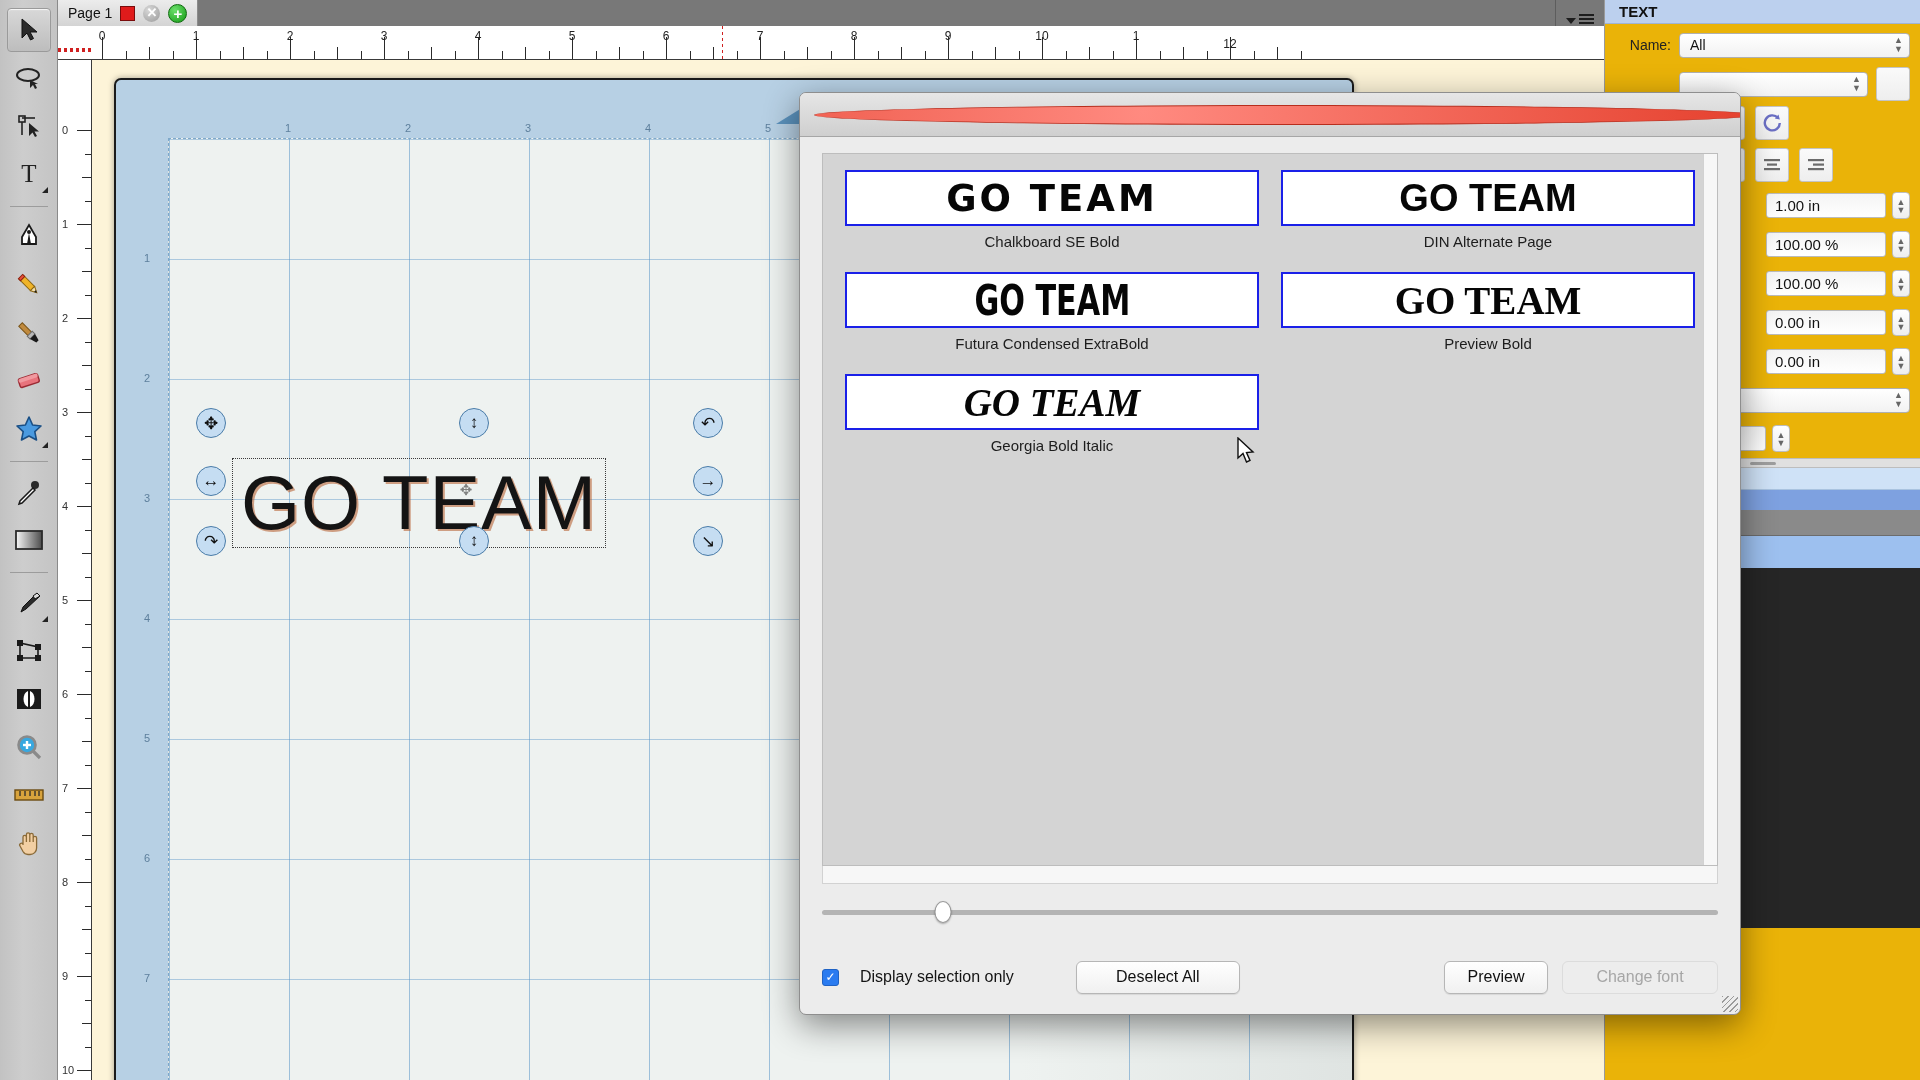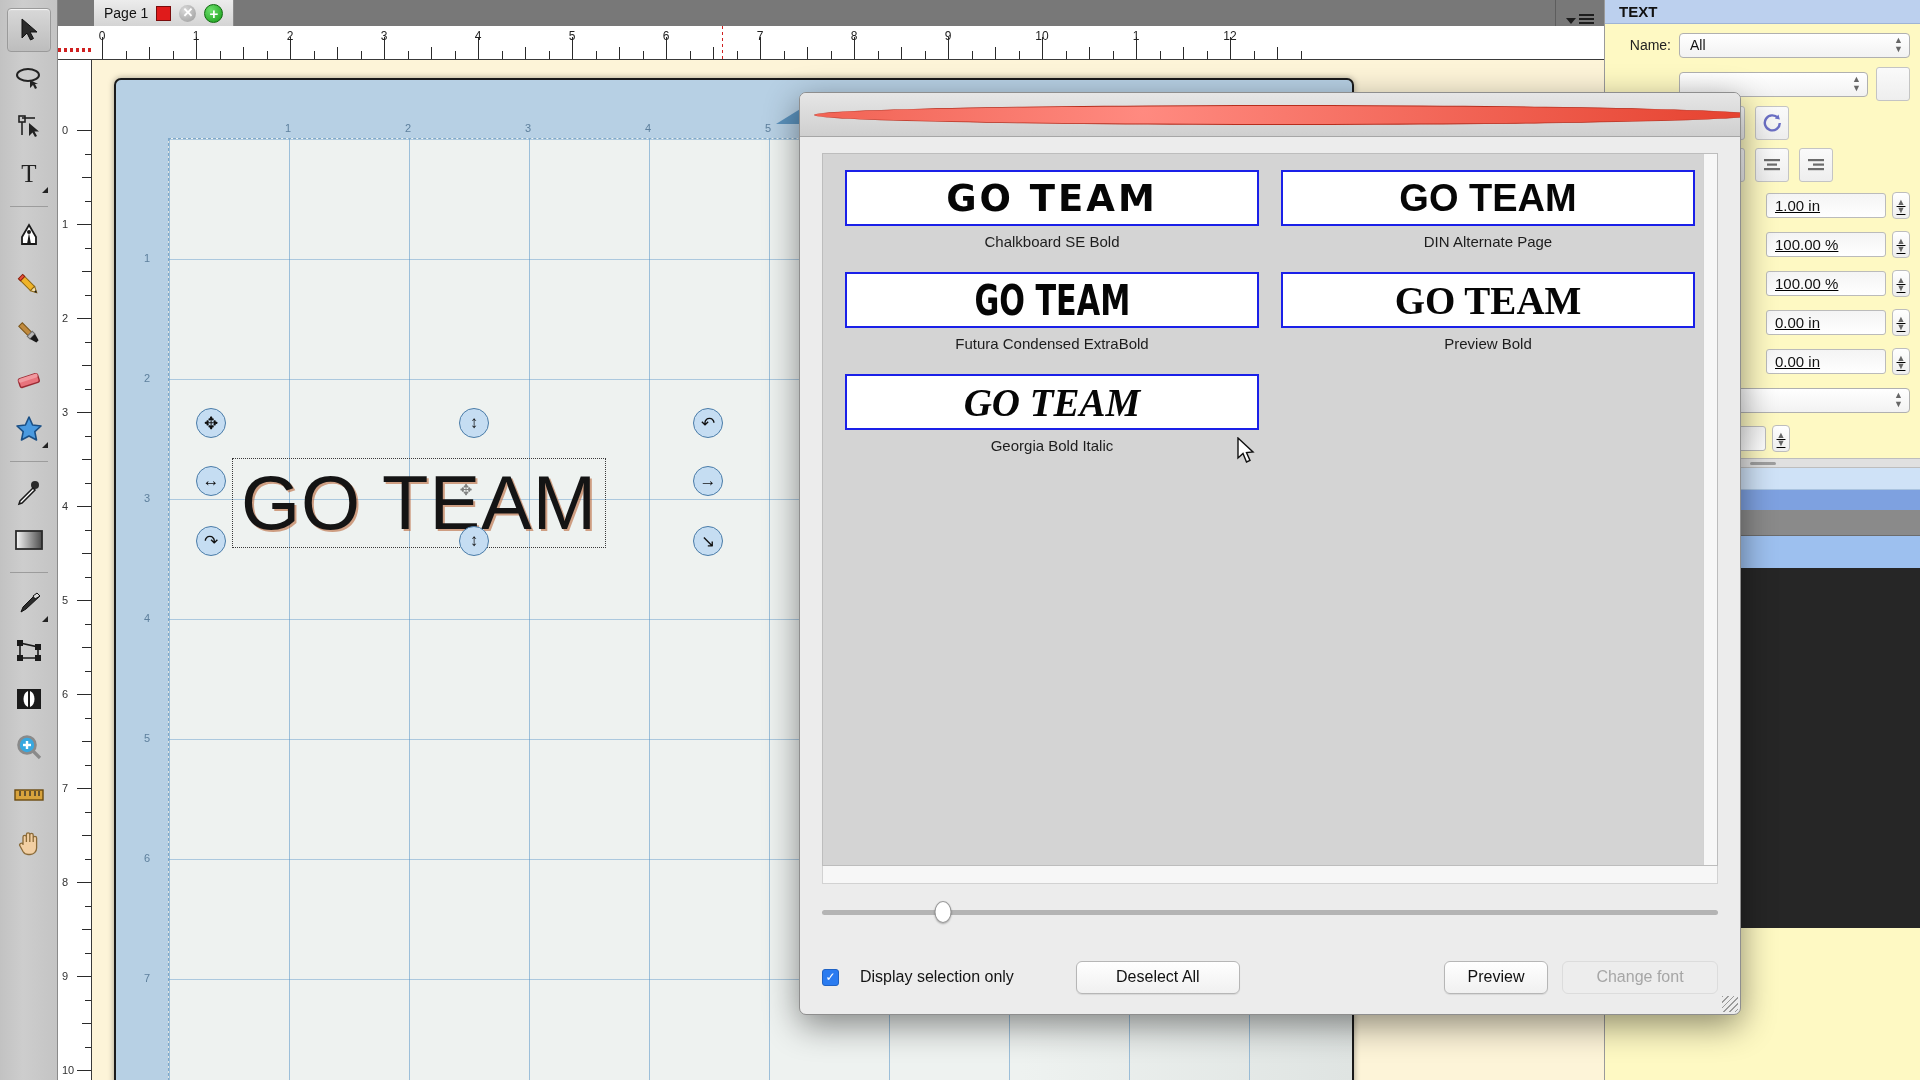--- a/index.html
+++ b/index.html
@@ -33,21 +33,21 @@
     position: absolute; right: 3px; bottom: 3px;
     width: 0; height: 0;
     border-left: 6px solid transparent; border-bottom: 6px solid #222;
   }
   .tool-sep { width: 38px; height: 1px; background: #9c9c9c; margin: 6px 0 8px; }
 
   
   #tabbar {
     position: absolute; left: 58px; top: 0; right: 316px; height: 43px;
     background: #787878; border-bottom: 1px solid #5d5d5d;
-    display: flex; align-items: stretch; padding-left: 36px;
+    display: flex; align-items: stretch;
   }
   .page-tab {
     display: flex; align-items: center; gap: 8px;
     padding: 0 10px; height: 26px;
     background: linear-gradient(to bottom,#ececec,#d4d4d4);
     border-right: 1px solid #8b8b8b;
     font-size: 14px; color: #111;
   }
   .sw-red { width: 15px; height: 15px; background: #e01b1b; border: 1px solid #7a0c0c; }
   .ic-close {
@@ -129,21 +129,21 @@
     font-size: 17px; color: #101010; cursor: pointer;
   }
   #center-dot {
     position: absolute; width: 16px; height: 16px; opacity: .65;
     display:flex;align-items:center;justify-content:center;font-size:15px;color:#444;
   }
 
   
   #sidebar {
     position: absolute; right: 0; top: 0; width: 316px; height: 1080px;
-    background: #fef9c3; border-left: 1px solid #9a9a9a;
+    background: #eab308; border-left: 1px solid #9a9a9a;
   }
   #sb-header {
     height: 24px; background: #bcd0ee;
     border-bottom: 1px solid #9fb4d4;
     display: flex; align-items: center; padding-left: 14px;
     font-size: 15px; font-weight: bold; color: #111;
   }
   .sb-row { display: flex; align-items: center; height: 42px; padding: 0 10px; gap: 8px; }
   .sb-label { font-size: 14px; color: #222; width: 56px; text-align: right; }
   .sb-select {
@@ -154,21 +154,21 @@
   }
   .sb-select .chev {
     position: absolute; right: 6px; top: 50%; transform: translateY(-50%);
     display: flex; flex-direction: column; gap: 2px; color: #666; font-size: 9px; line-height: 7px;
   }
   .icon-btn {
     width: 34px; height: 34px; border: 1px solid #c4c4c4; border-radius: 3px;
     background: linear-gradient(to bottom,#fafafa,#eee);
     display: flex; align-items: center; justify-content: center; cursor: pointer;
   }
-  .num-row { display: flex; align-items: center; justify-content: flex-end; gap: 6px; height: 39px; padding-right: 10px; text-decoration: underline; }
+  .num-row { display: flex; align-items: center; justify-content: flex-end; gap: 6px; height: 39px; padding-right: 10px; }
   .num-field {
     width: 120px; height: 25px; border: 1px solid #bbb; border-radius: 3px;
     background: linear-gradient(to bottom,#f4f4f4,#fff);
     font-size: 15px; color: #111; display: flex; align-items: center; padding-left: 8px;
     overflow: hidden; white-space: nowrap;
   }
   .stepper {
     width: 18px; height: 27px; border: 1px solid #bdbdbd; border-radius: 4px;
     background: linear-gradient(to bottom,#fff,#eee);
     display: flex; flex-direction: column; align-items: center; justify-content: center;
@@ -511,21 +511,21 @@
       <div class="hr-lbl" style="left: 984px;">10</div>
       <div class="hr-tick" style="left: 1007.5px; height: 8px;"></div>
       <div class="hr-tick" style="left: 1031px; height: 12px;"></div>
       <div class="hr-tick" style="left: 1054.5px; height: 8px;"></div>
       <div class="hr-tick" style="left: 1078px; height: 22px;"></div>
       <div class="hr-lbl" style="left: 1078px;">1</div>
       <div class="hr-tick" style="left: 1101.5px; height: 8px;"></div>
       <div class="hr-tick" style="left: 1125px; height: 12px;"></div>
       <div class="hr-tick" style="left: 1148.5px; height: 8px;"></div>
       <div class="hr-tick" style="left: 1172px; height: 22px;"></div>
-      <div class="hr-lbl" style="left: 1172px;">12</div>
+      <div class="hr-lbl" style="left: 1172px; margin-top: 8px;">12</div>
       <div class="hr-tick" style="left: 1195.5px; height: 8px;"></div>
       <div class="hr-tick" style="left: 1219px; height: 12px;"></div>
       <div class="hr-tick" style="left: 1242.5px; height: 8px;"></div>
       <div class="guide-red" style="left: 664.4px;"></div>
     </div>
   <div class="corner-guide"></div>
 
   <div id="vruler">
       <div class="vr-tick" style="top: 70px; width: 14px;"></div>
       <div class="vr-lbl" style="top: 70px;">0</div>

